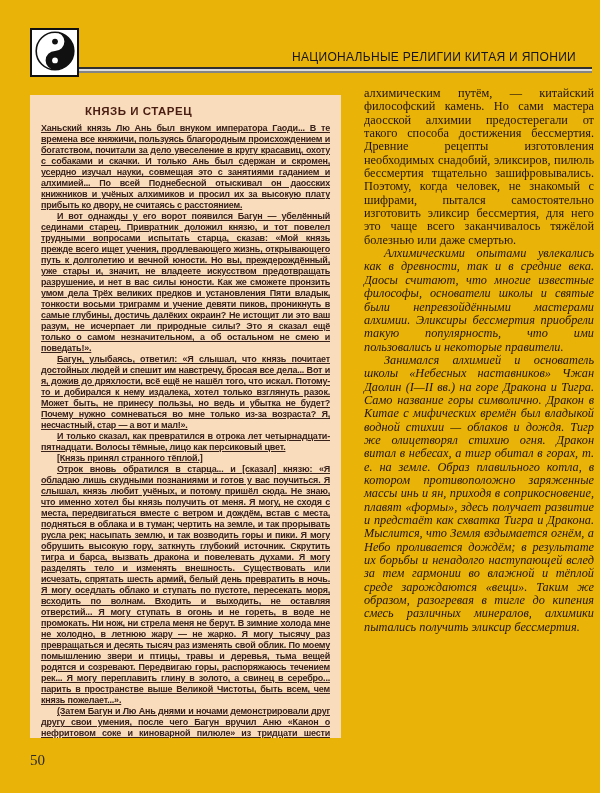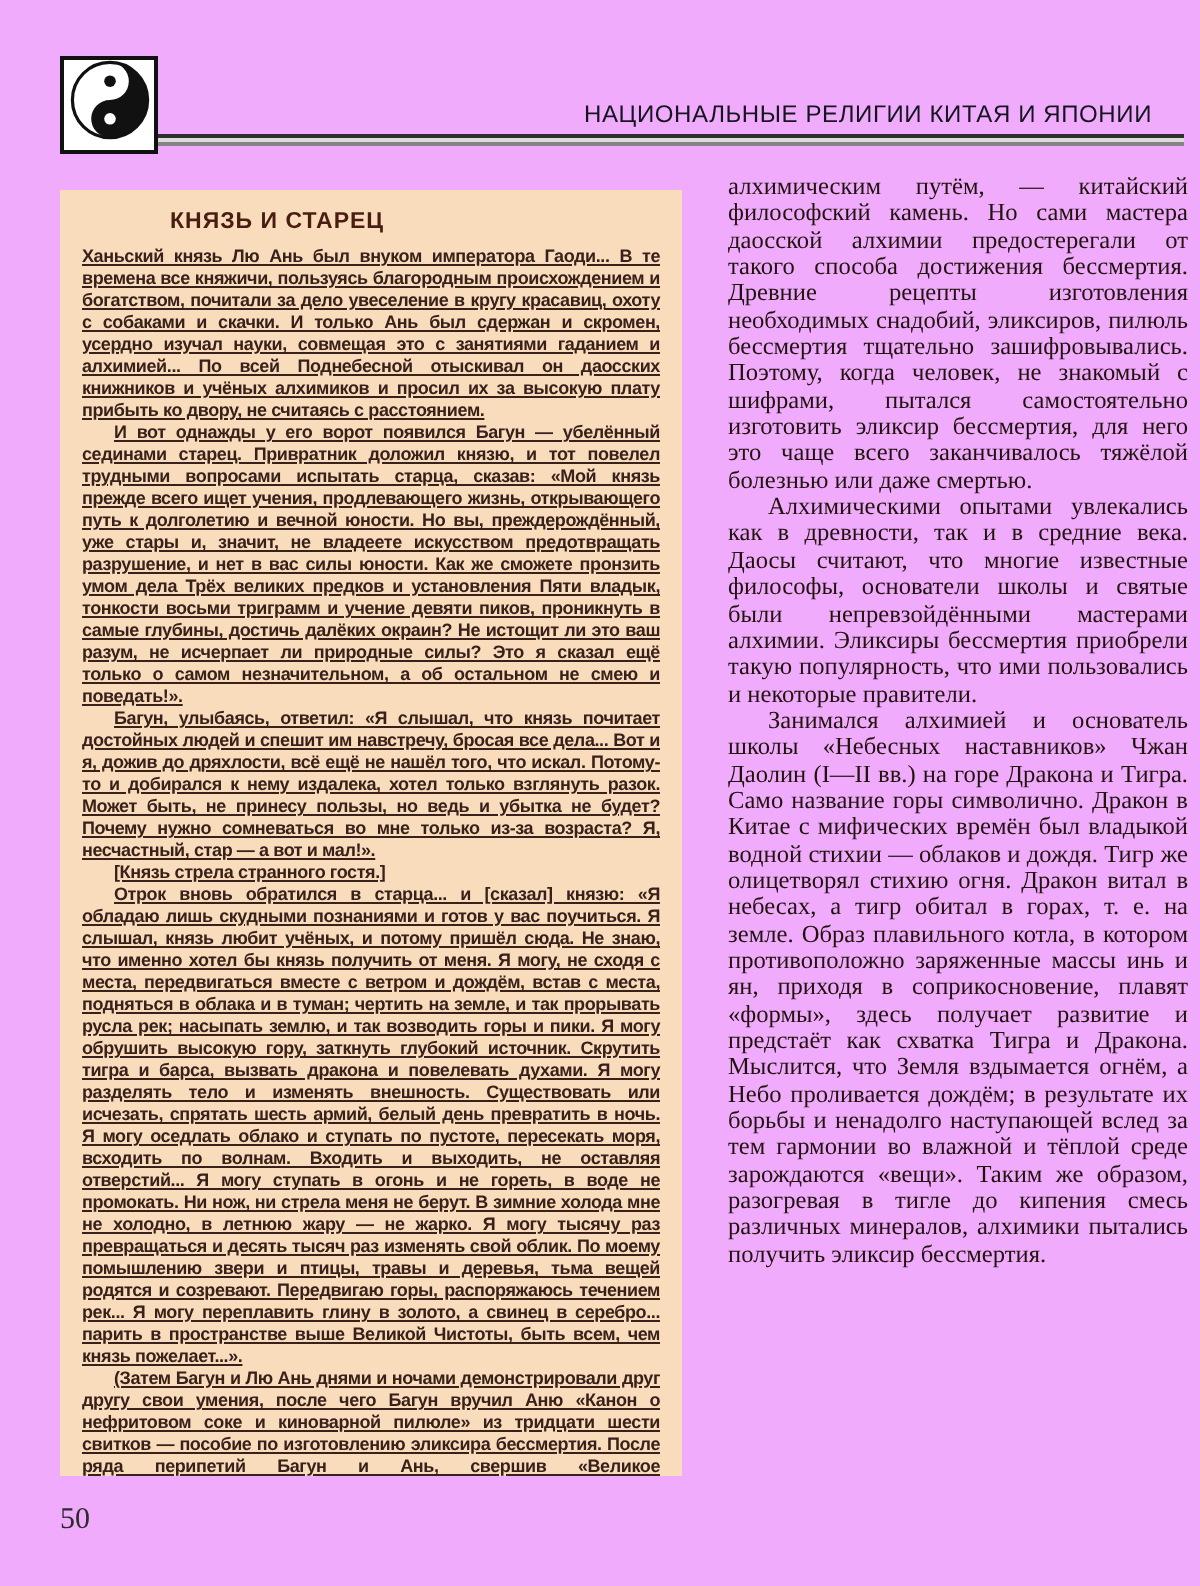--- a/index.html
+++ b/index.html
@@ -1,18 +1,18 @@
 <!DOCTYPE html>
 <html lang="ru"><head>
 <meta charset="utf-8">
 <style>
   html,body { margin:0; padding:0; background:#ffffff; }
   .page {
     position:relative; width:600px; height:793px; overflow:hidden;
-    background:#f0abfc;
+    background:#eab308;
     font-family:"Liberation Serif", serif;
   }
   .yin-box {
     position:absolute; left:30px; top:28px; width:49px; height:49px;
     border:2.5px solid #111; background:#fff; box-sizing:border-box;
     display:flex; align-items:center; justify-content:center;
   }
   .header-title {
     position:absolute; right:24px; top:50px;
     font-family:"Liberation Sans", sans-serif;
@@ -40,21 +40,21 @@
     font-family:"Liberation Sans", sans-serif; font-weight:700;
     font-size:9px; line-height:11px; letter-spacing:-0.2px;
     color:#38211a; text-align:justify;text-decoration:underline;
   }
   .story-text p + p { text-indent:16px; }
   .main-col { position:absolute; left:364px; top:87px; width:230px; }
   .main-col p {
     margin:0; font-size:12.3px; line-height:13.35px;
     text-align:justify; color:#20130d;
   }
-  .main-col p + p { text-indent:20px; }
+  .main-col p + p { text-indent:20px;font-style:italic; }
   .page-number {
     position:absolute; left:30px; top:752px;
     font-size:15px; color:#2b2b2b;
   }
 </style>
 </head>
 <body>
 
 <div class="page">
 
@@ -72,21 +72,22 @@
   <div class="header-title">НАЦИОНАЛЬНЫЕ РЕЛИГИИ КИТАЯ И ЯПОНИИ</div>
 
   <div class="header-rule"></div>
 
   <div class="story-box">
     <h3 class="story-title">КНЯЗЬ И СТАРЕЦ</h3>
     <div class="story-text">
         <p>Ханьский князь Лю Ань был внуком императора Гаоди... В те времена все княжичи, пользуясь благородным происхождением и богатством, почитали за дело увеселение в кругу красавиц, охоту с собаками и скачки. И только Ань был сдержан и скромен, усердно изучал науки, совмещая это с занятиями гаданием и алхимией... По всей Поднебесной отыскивал он даосских книжников и учёных алхимиков и просил их за высокую плату прибыть ко двору, не считаясь с расстоянием.</p>
         <p>И вот однажды у его ворот появился Багун — убелённый сединами старец. Привратник доложил князю, и тот повелел трудными вопросами испытать старца, сказав: «Мой князь прежде всего ищет учения, продлевающего жизнь, открывающего путь к долголетию и вечной юности. Но вы, преждерождённый, уже стары и, значит, не владеете искусством предотвращать разрушение, и нет в вас силы юности. Как же сможете пронзить умом дела Трёх великих предков и установления Пяти владык, тонкости восьми триграмм и учение девяти пиков, проникнуть в самые глубины, достичь далёких окраин? Не истощит ли это ваш разум, не исчерпает ли природные силы? Это я сказал ещё только о самом незначительном, а об остальном не смею и поведать!».</p>
         <p>Багун, улыбаясь, ответил: «Я слышал, что князь почитает достойных людей и спешит им навстречу, бросая все дела... Вот и я, дожив до дряхлости, всё ещё не нашёл того, что искал. Потому-то и добирался к нему издалека, хотел только взглянуть разок. Может быть, не принесу пользы, но ведь и убытка не будет? Почему нужно сомневаться во мне только из-за возраста? Я, несчастный, стар — а вот и мал!».</p>
-        <p>[Князь стрела странного гостя.]</p>
+        <p>И только сказал, как превратился в отрока лет четырнадцати-пятнадцати. Волосы тёмные, лицо как персиковый цвет.</p>
+        <p>[Князь принял странного тёплой.]</p>
         <p>Отрок вновь обратился в старца... и [сказал] князю: «Я обладаю лишь скудными познаниями и готов у вас поучиться. Я слышал, князь любит учёных, и потому пришёл сюда. Не знаю, что именно хотел бы князь получить от меня. Я могу, не сходя с места, передвигаться вместе с ветром и дождём, встав с места, подняться в облака и в туман; чертить на земле, и так прорывать русла рек; насыпать землю, и так возводить горы и пики. Я могу обрушить высокую гору, заткнуть глубокий источник. Скрутить тигра и барса, вызвать дракона и повелевать духами. Я могу разделять тело и изменять внешность. Существовать или исчезать, спрятать шесть армий, белый день превратить в ночь. Я могу оседлать облако и ступать по пустоте, пересекать моря, всходить по волнам. Входить и выходить, не оставляя отверстий... Я могу ступать в огонь и не гореть, в воде не промокать. Ни нож, ни стрела меня не берут. В зимние холода мне не холодно, в летнюю жару — не жарко. Я могу тысячу раз превращаться и десять тысяч раз изменять свой облик. По моему помышлению звери и птицы, травы и деревья, тьма вещей родятся и созревают. Передвигаю горы, распоряжаюсь течением рек... Я могу переплавить глину в золото, а свинец в серебро... парить в пространстве выше Великой Чистоты, быть всем, чем князь пожелает...».</p>
         <p>(Затем Багун и Лю Ань днями и ночами демонстрировали друг другу свои умения, после чего Багун вручил Аню «Канон о нефритовом соке и киноварной пилюле» из тридцати шести свитков — пособие по изготовлению эликсира бессмертия. После ряда перипетий Багун и Ань, свершив «Великое жертвоприношение» и поднявшись на гору, среди бела дня вознеслись на Небо. На камнях, по которым они ступали, остались следы; они видны и поныне. После того как Ань отправился на Небо, став бессмертным, люди поверили, что это достижимо...)</p>
       </div>
 
   </div>
 
   <div class="main-col">
       <p>алхимическим путём, — китайский философский камень. Но сами мастера даосской алхимии предостерегали от такого способа достижения бессмертия. Древние рецепты изготовления необходимых снадобий, эликсиров, пилюль бессмертия тщательно зашифровывались. Поэтому, когда человек, не знакомый с шифрами, пытался самостоятельно изготовить эликсир бессмертия, для него это чаще всего заканчивалось тяжёлой болезнью или даже смертью.</p>
       <p>Алхимическими опытами увлекались как в древности, так и в средние века. Даосы считают, что многие известные философы, основатели школы и святые были непревзойдёнными мастерами алхимии. Эликсиры бессмертия приобрели такую популярность, что ими пользовались и некоторые правители.</p>
       <p>Занимался алхимией и основатель школы «Небесных наставников» Чжан Даолин (I—II вв.) на горе Дракона и Тигра. Само название горы символично. Дракон в Китае с мифических времён был владыкой водной стихии — облаков и дождя. Тигр же олицетворял стихию огня. Дракон витал в небесах, а тигр обитал в горах, т. е. на земле. Образ плавильного котла, в котором противоположно заряженные массы инь и ян, приходя в соприкосновение, плавят «формы», здесь получает развитие и предстаёт как схватка Тигра и Дракона. Мыслится, что Земля вздымается огнём, а Небо проливается дождём; в результате их борьбы и ненадолго наступающей вслед за тем гармонии во влажной и тёплой среде зарождаются «вещи». Таким же образом, разогревая в тигле до кипения смесь различных минералов, алхимики пытались получить эликсир бессмертия.</p>

